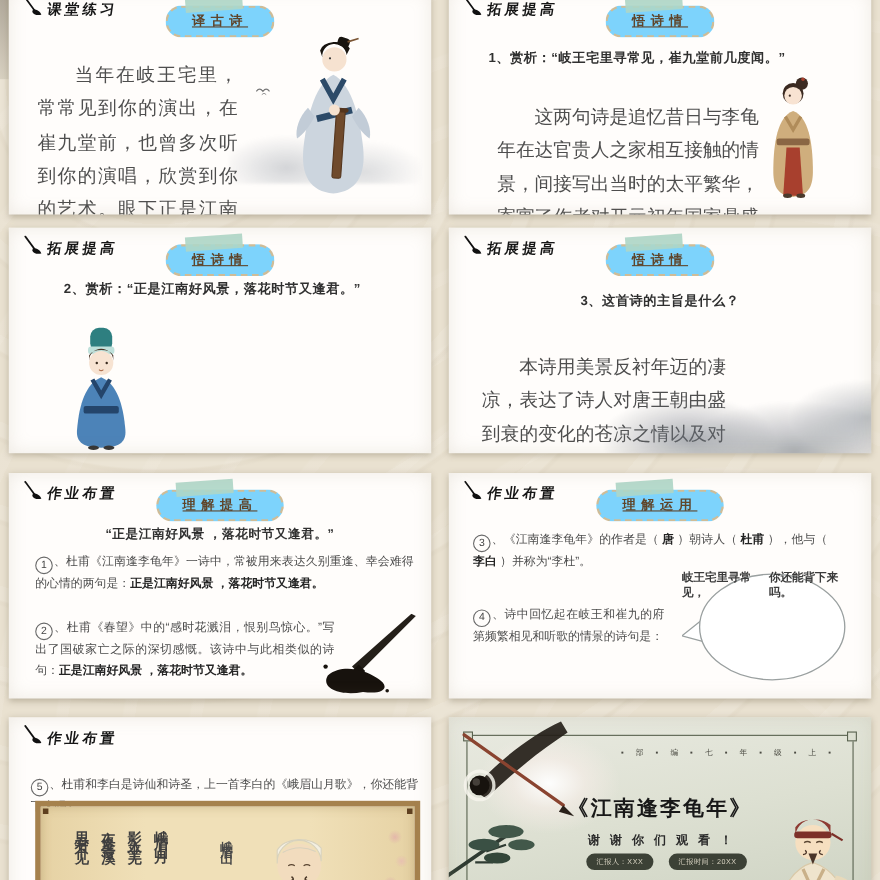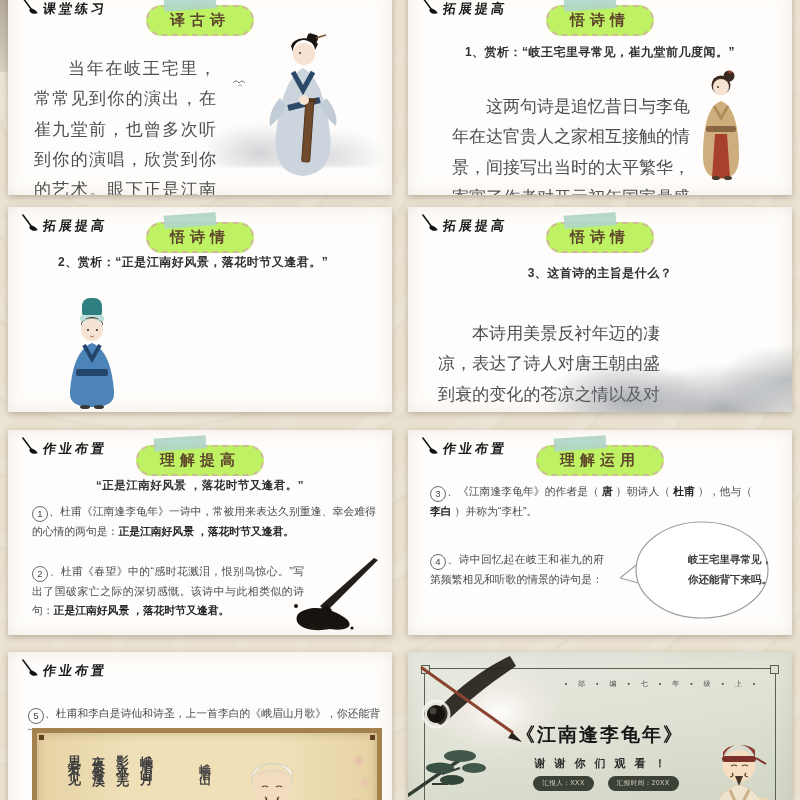--- a/index.html
+++ b/index.html
@@ -16,23 +16,23 @@
   
   .slide{position:absolute;width:384px;height:205px;background:#fffdfb;overflow:hidden;
     box-shadow:0 2px 6px rgba(125,112,88,.45);}
   .slide::after{content:"";position:absolute;inset:0;pointer-events:none;
     box-shadow:inset 0 0 16px rgba(160,148,122,.18);}
   .hdr{position:absolute;top:10px;left:12px;display:flex;align-items:flex-start;gap:3px;
     font-family:"Liberation Serif",serif;font-weight:bold;font-size:13px;letter-spacing:3px;
     color:#161616;transform:skewX(-8deg);}
   .hico{flex:0 0 auto;margin-top:-3px;}
   .badge{position:absolute;top:15px;left:50%;transform:translateX(-50%);
-    background:#bef264;border:2px dashed #cfbc97;border-radius:16px;
-    padding:4px 22px;font-weight:bold;font-size:15px;letter-spacing:5px;
-    color:#5f452b;white-space:nowrap;}
+    background:#7dd3fc;border:2px dashed #cfbc97;border-radius:16px;
+    padding:4px 22px;font-weight:bold;font-size:12px;letter-spacing:5px;
+    color:#5f452b;white-space:nowrap;text-decoration:underline;}
   .tape{position:absolute;top:-10px;left:16px;width:52px;height:13px;
     background:#aed6c6;opacity:.9;transform:rotate(-4deg);}
   .txt{position:absolute;font-size:17px;color:#4e4e4e;line-height:1.78;text-align:justify;margin-top:12px;}
   .indent{text-indent:2em;}
   .stitle{position:absolute;font-weight:bold;font-size:12px;color:#303030;letter-spacing:.5px;}
   .q{position:absolute;font-size:10.8px;color:#4c4c4c;line-height:1.8;text-align:justify;}
   .ans{font-weight:bold;color:#242424;}
   .circ{display:inline-flex;width:14px;height:14px;border:1px solid #6a6a6a;border-radius:50%;
     align-items:center;justify-content:center;font-size:9.5px;color:#444;
     vertical-align:-2px;margin-right:1px;flex:0 0 auto;}
@@ -42,21 +42,21 @@
       radial-gradient(50% 60% at 30% 80%, rgba(130,138,150,.7), transparent 70%),
       radial-gradient(45% 55% at 70% 85%, rgba(140,148,158,.6), transparent 72%);}
   
   .s4-mtn{position:absolute;right:-12px;bottom:-10px;width:255px;height:102px;filter:blur(1px);
     background:
       radial-gradient(45% 55% at 30% 78%, rgba(108,115,126,.55), transparent 70%),
       radial-gradient(55% 62% at 68% 88%, rgba(92,100,112,.5), transparent 72%),
       radial-gradient(40% 48% at 94% 58%, rgba(122,130,140,.48), transparent 70%);}
   
   .bubble{position:absolute;left:212px;top:88px;width:152px;height:104px;}
-  .bubble .btxt{position:absolute;inset:0;display:flex;flex-direction:column;align-items:flex-end;
+  .bubble .btxt{position:absolute;inset:0;display:flex;flex-direction:row;align-items:flex-start;
     justify-content:center;gap:6px;font-size:10.5px;font-weight:bold;color:#3b3b3b;}
   
   .scroll{position:absolute;left:24px;top:76px;width:340px;height:124px;
     background:linear-gradient(90deg,#e6d2a4,#f0e0b8 28% 72%,#e6d2a4);
     border:5px solid #a5814d;box-shadow:inset 0 0 10px rgba(120,90,40,.3);}
   .scroll::before,.scroll::after{content:"";position:absolute;top:2px;width:5px;height:5px;background:#5f4020;}
   .scroll::before{left:2px;} .scroll::after{right:2px;}
   .vcol{position:absolute;top:12px;writing-mode:vertical-rl;text-orientation:upright;
     font-size:13px;font-weight:600;color:#3f3f3f;letter-spacing:6px;}
   .vtitle{position:absolute;left:160px;top:22px;writing-mode:vertical-rl;text-orientation:upright;
@@ -140,21 +140,21 @@
       <svg class="hico" width="20" height="20" viewBox="0 0 22 22">
           <path d="M1.5 1 L12 13" stroke="#111" stroke-width="1.6" stroke-linecap="round"></path>
           <path d="M11 12 C15 13 19 15 20 18 C16 19 12 18 10.5 15 Z" fill="#111"></path>
         </svg>
       <span>拓展提高</span>
     </div>
     <div class="badge">
       <span class="tape"></span>
       <span>悟诗情</span>
     </div>
-    <div class="stitle" style="left:0;right:0;top:54px;text-align:center;">1、赏析：“岐王宅里寻常见，崔九堂前几度闻。”</div>
+    <div class="stitle" style="left:0;right:0;top:54px;text-align:left;padding-left:36px;">1、赏析：“岐王宅里寻常见，崔九堂前几度闻。”</div>
     <div class="txt indent" style="left:44px;top:90px;width:238px;">这两句诗是追忆昔日与李龟年在达官贵人之家相互接触的情景，间接写出当时的太平繁华，寄寓了作者对开元初年国家鼎盛时的眷怀。</div>
     <svg class="figsvg" style="left:284px;top:78px;" width="62" height="112" viewBox="0 0 62 112">
       <circle cx="37" cy="8" r="5.5" fill="#3c2b22"></circle>
       <circle cx="38" cy="4" r="1.6" fill="#a8402e"></circle>
       <circle cx="29" cy="17" r="9.5" fill="#3c2b22"></circle>
       <circle cx="29" cy="19" r="8" fill="#f8e3d2"></circle>
       <path d="M21 15 A9 9 0 0 1 37 14 L37 11 A10 7 0 0 0 21 12 Z" fill="#3c2b22"></path>
       <circle cx="26" cy="19" r="1" fill="#403028"></circle>
       <path d="M29 33 C15 38 11 62 11 88 C11 104 17 110 29 111 C41 110 47 104 47 88 C47 62 43 38 29 33 Z" fill="#cfae7d"></path>
       <path d="M23 66 L35 66 L38 110 L20 110 Z" fill="#a8402e"></path>

